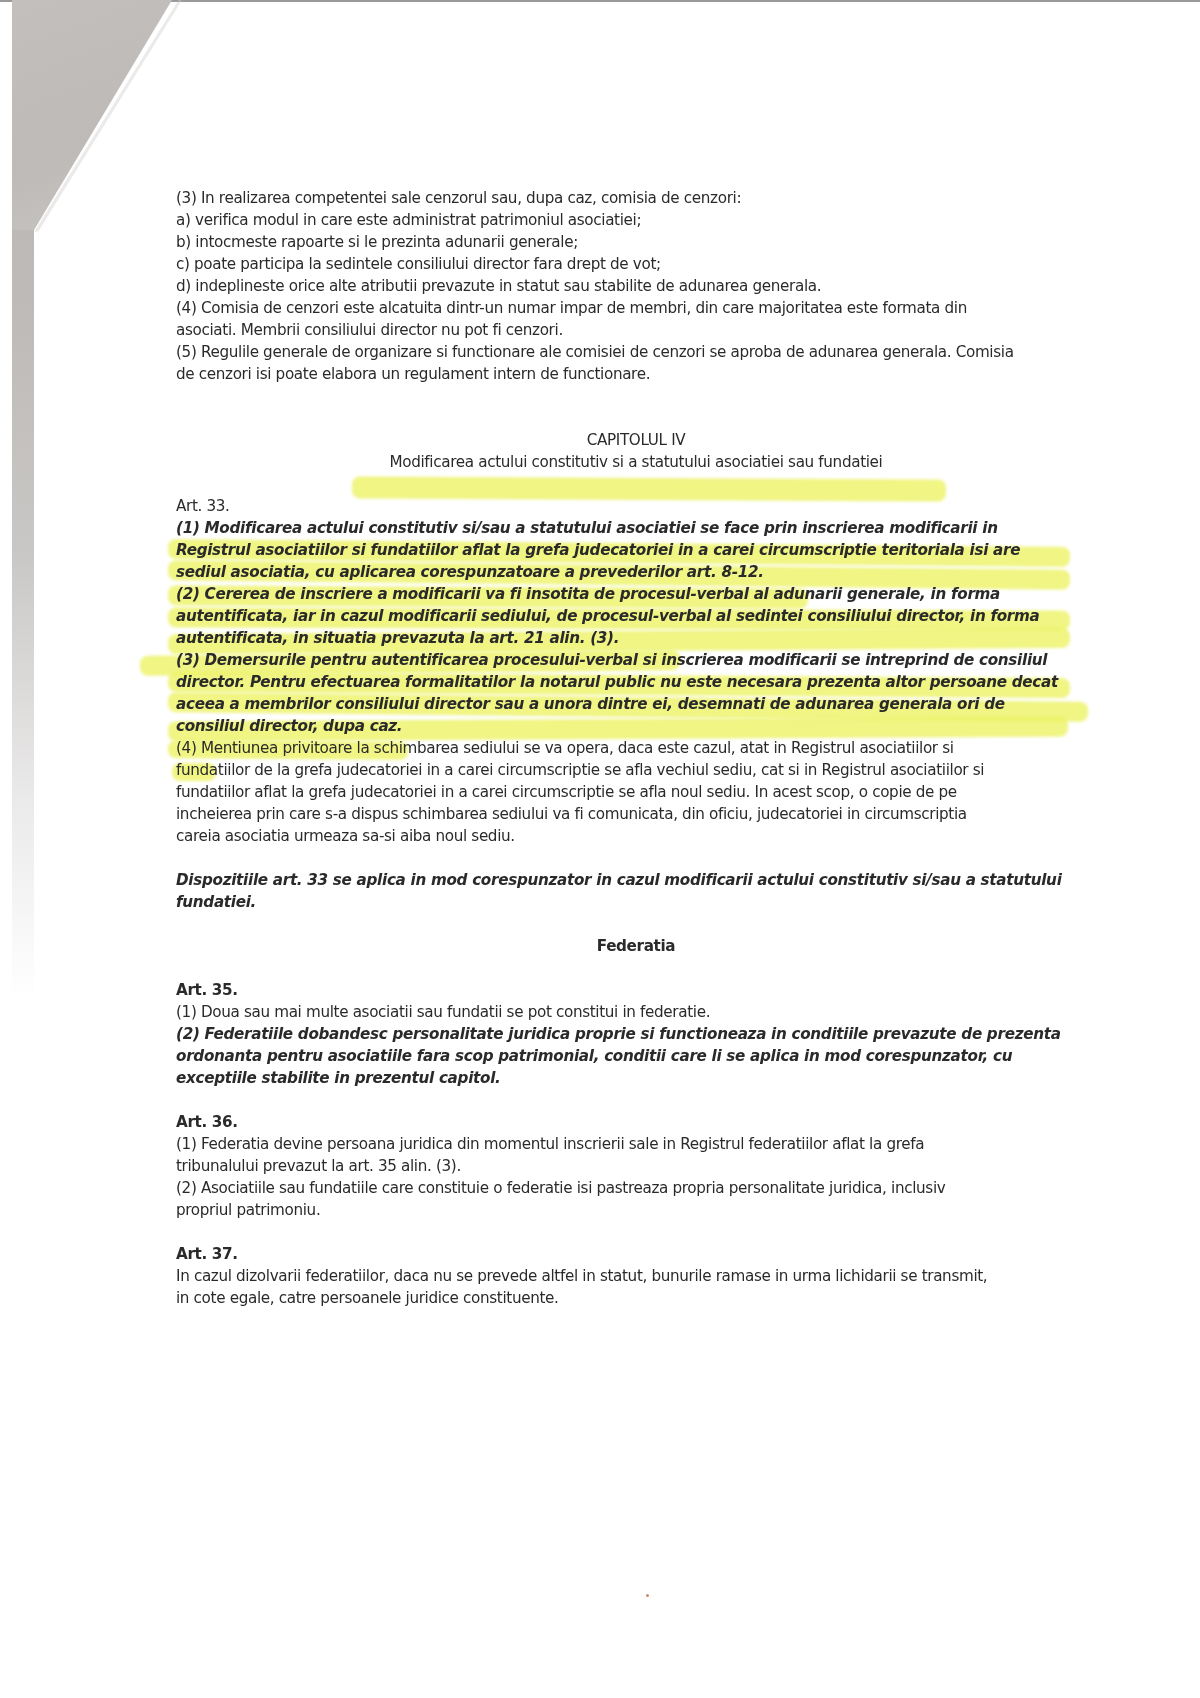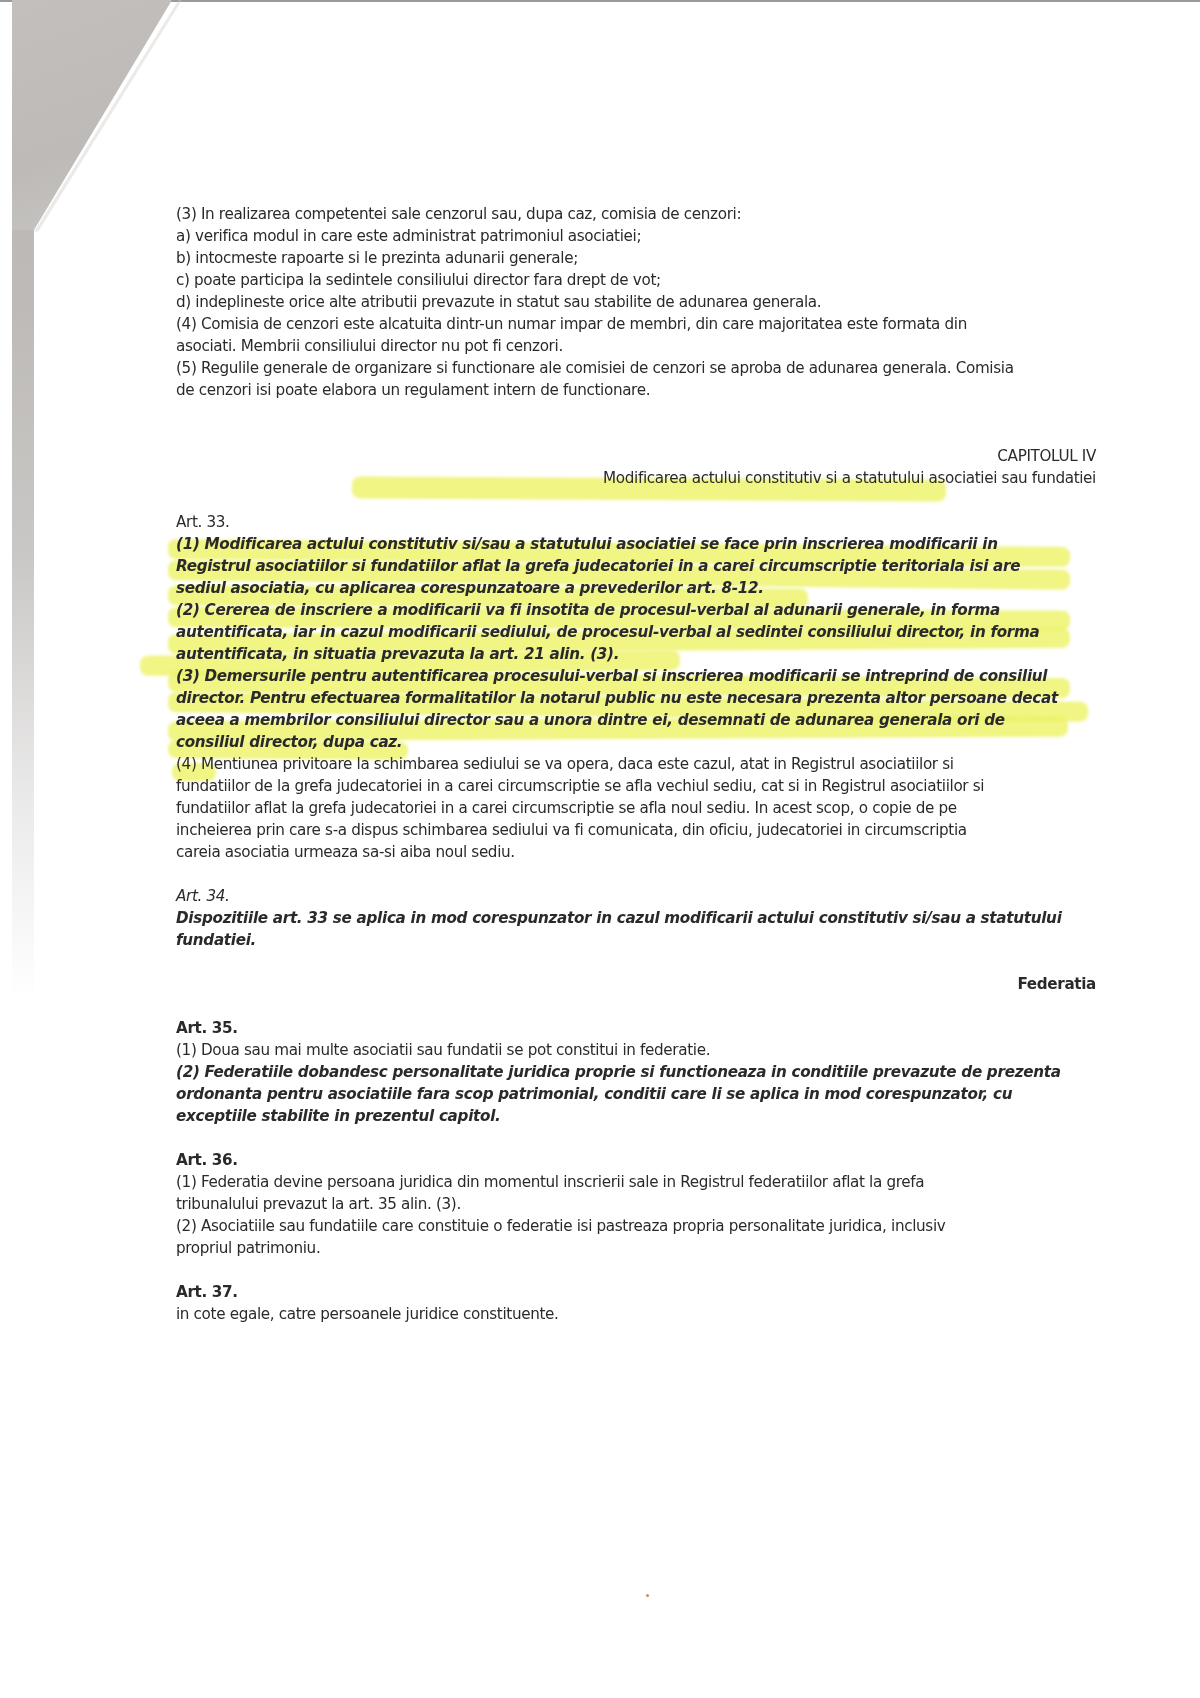--- a/index.html
+++ b/index.html
@@ -32,37 +32,37 @@
     .scan-fold-edge {
       position: absolute; left: 12px; top: 0; width: 170px; height: 232px;
       background: rgba(210,208,206,0.45);
       clip-path: polygon(98% 0, 100% 0, 26px 100%, 22px 100%);
       filter: blur(1px);
     }
 
     .page {
       position: absolute;
       left: 176px;
-      top: 203px;
+      top: 187px;
       width: 920px;
     }
     .line {
       font-size: 15.2px;
       line-height: 22px;
       white-space: nowrap;
       letter-spacing: -0.35px;
     }
     .italic-bold {
       font-style: italic;
       font-weight: bold;
       letter-spacing: -0.3px;
     }
     .italic { font-style: italic; }
     .bold { font-weight: bold; }
-    .center { text-align: right; }
+    .center { text-align: center; }
     .gap-lg { height: 44px; }
     .gap-md { height: 22px; }
     .hl-block {
       position: absolute;
       background: rgba(236,242,96,0.78);
       border-radius: 8px;
       filter: blur(1.5px);
       z-index: 0;
     }
     .content { position: relative; z-index: 1; }
@@ -133,21 +133,20 @@
     <div class="line">(4) Mentiunea privitoare la schimbarea sediului se va opera, daca este cazul, atat in Registrul asociatiilor si</div>
     <div class="line">fundatiilor de la grefa judecatoriei in a carei circumscriptie se afla vechiul sediu, cat si in Registrul asociatiilor si</div>
     <div class="line">fundatiilor aflat la grefa judecatoriei in a carei circumscriptie se afla noul sediu. In acest scop, o copie de pe</div>
     <div class="line">incheierea prin care s-a dispus schimbarea sediului va fi comunicata, din oficiu, judecatoriei in circumscriptia</div>
     <div class="line">careia asociatia urmeaza sa-si aiba noul sediu.</div>
   </section>
 
   <div class="gap-md"></div>
 
   <section>
-    <div class="line italic">Art. 34.</div>
     <div class="line italic-bold">Dispozitiile art. 33 se aplica in mod corespunzator in cazul modificarii actului constitutiv si/sau a statutului</div>
     <div class="line italic-bold">fundatiei.</div>
   </section>
 
   <div class="gap-md"></div>
 
   <section>
     <div class="line center bold">Federatia</div>
   </section>
 
@@ -168,18 +167,19 @@
     <div class="line">(1) Federatia devine persoana juridica din momentul inscrierii sale in Registrul federatiilor aflat la grefa</div>
     <div class="line">tribunalului prevazut la art. 35 alin. (3).</div>
     <div class="line">(2) Asociatiile sau fundatiile care constituie o federatie isi pastreaza propria personalitate juridica, inclusiv</div>
     <div class="line">propriul patrimoniu.</div>
   </section>
 
   <div class="gap-md"></div>
 
   <section>
     <div class="line art-heading bold">Art. 37.</div>
+    <div class="line">In cazul dizolvarii federatiilor, daca nu se prevede altfel in statut, bunurile ramase in urma lichidarii se transmit,</div>
     <div class="line">in cote egale, catre persoanele juridice constituente.</div>
   </section>
 
 </div>
 
 <div class="dot-mark"></div>
 
 </body></html>

